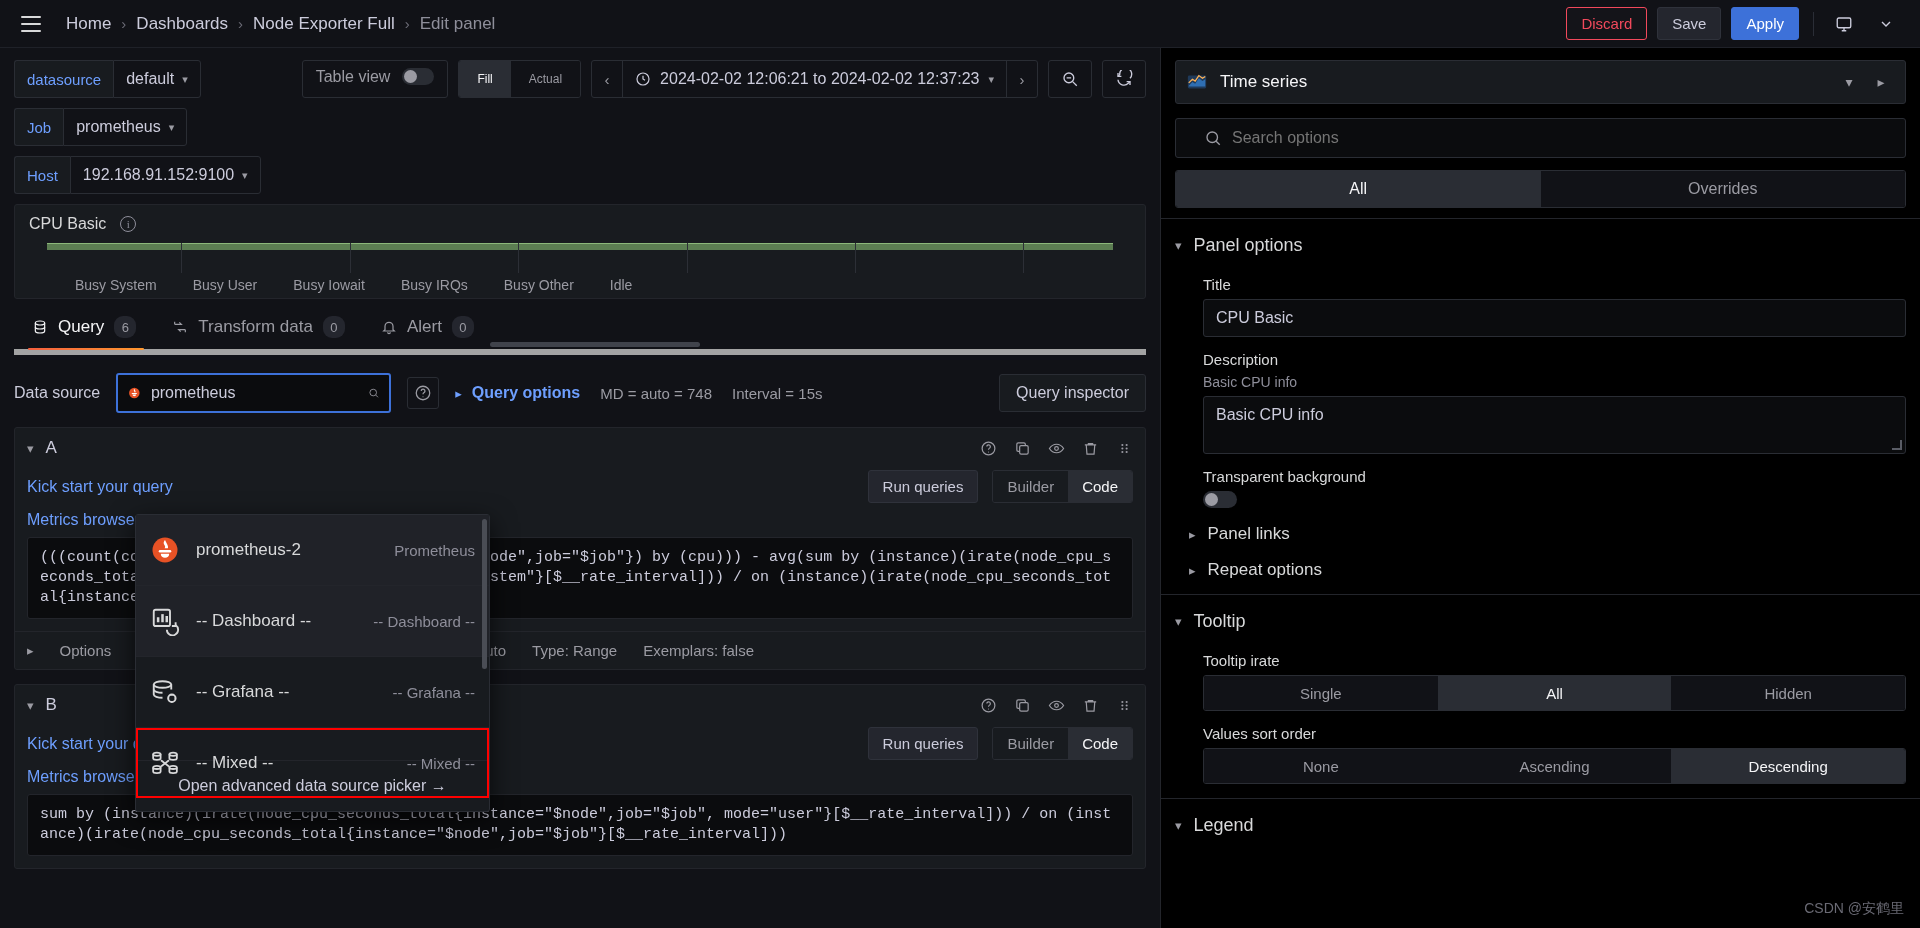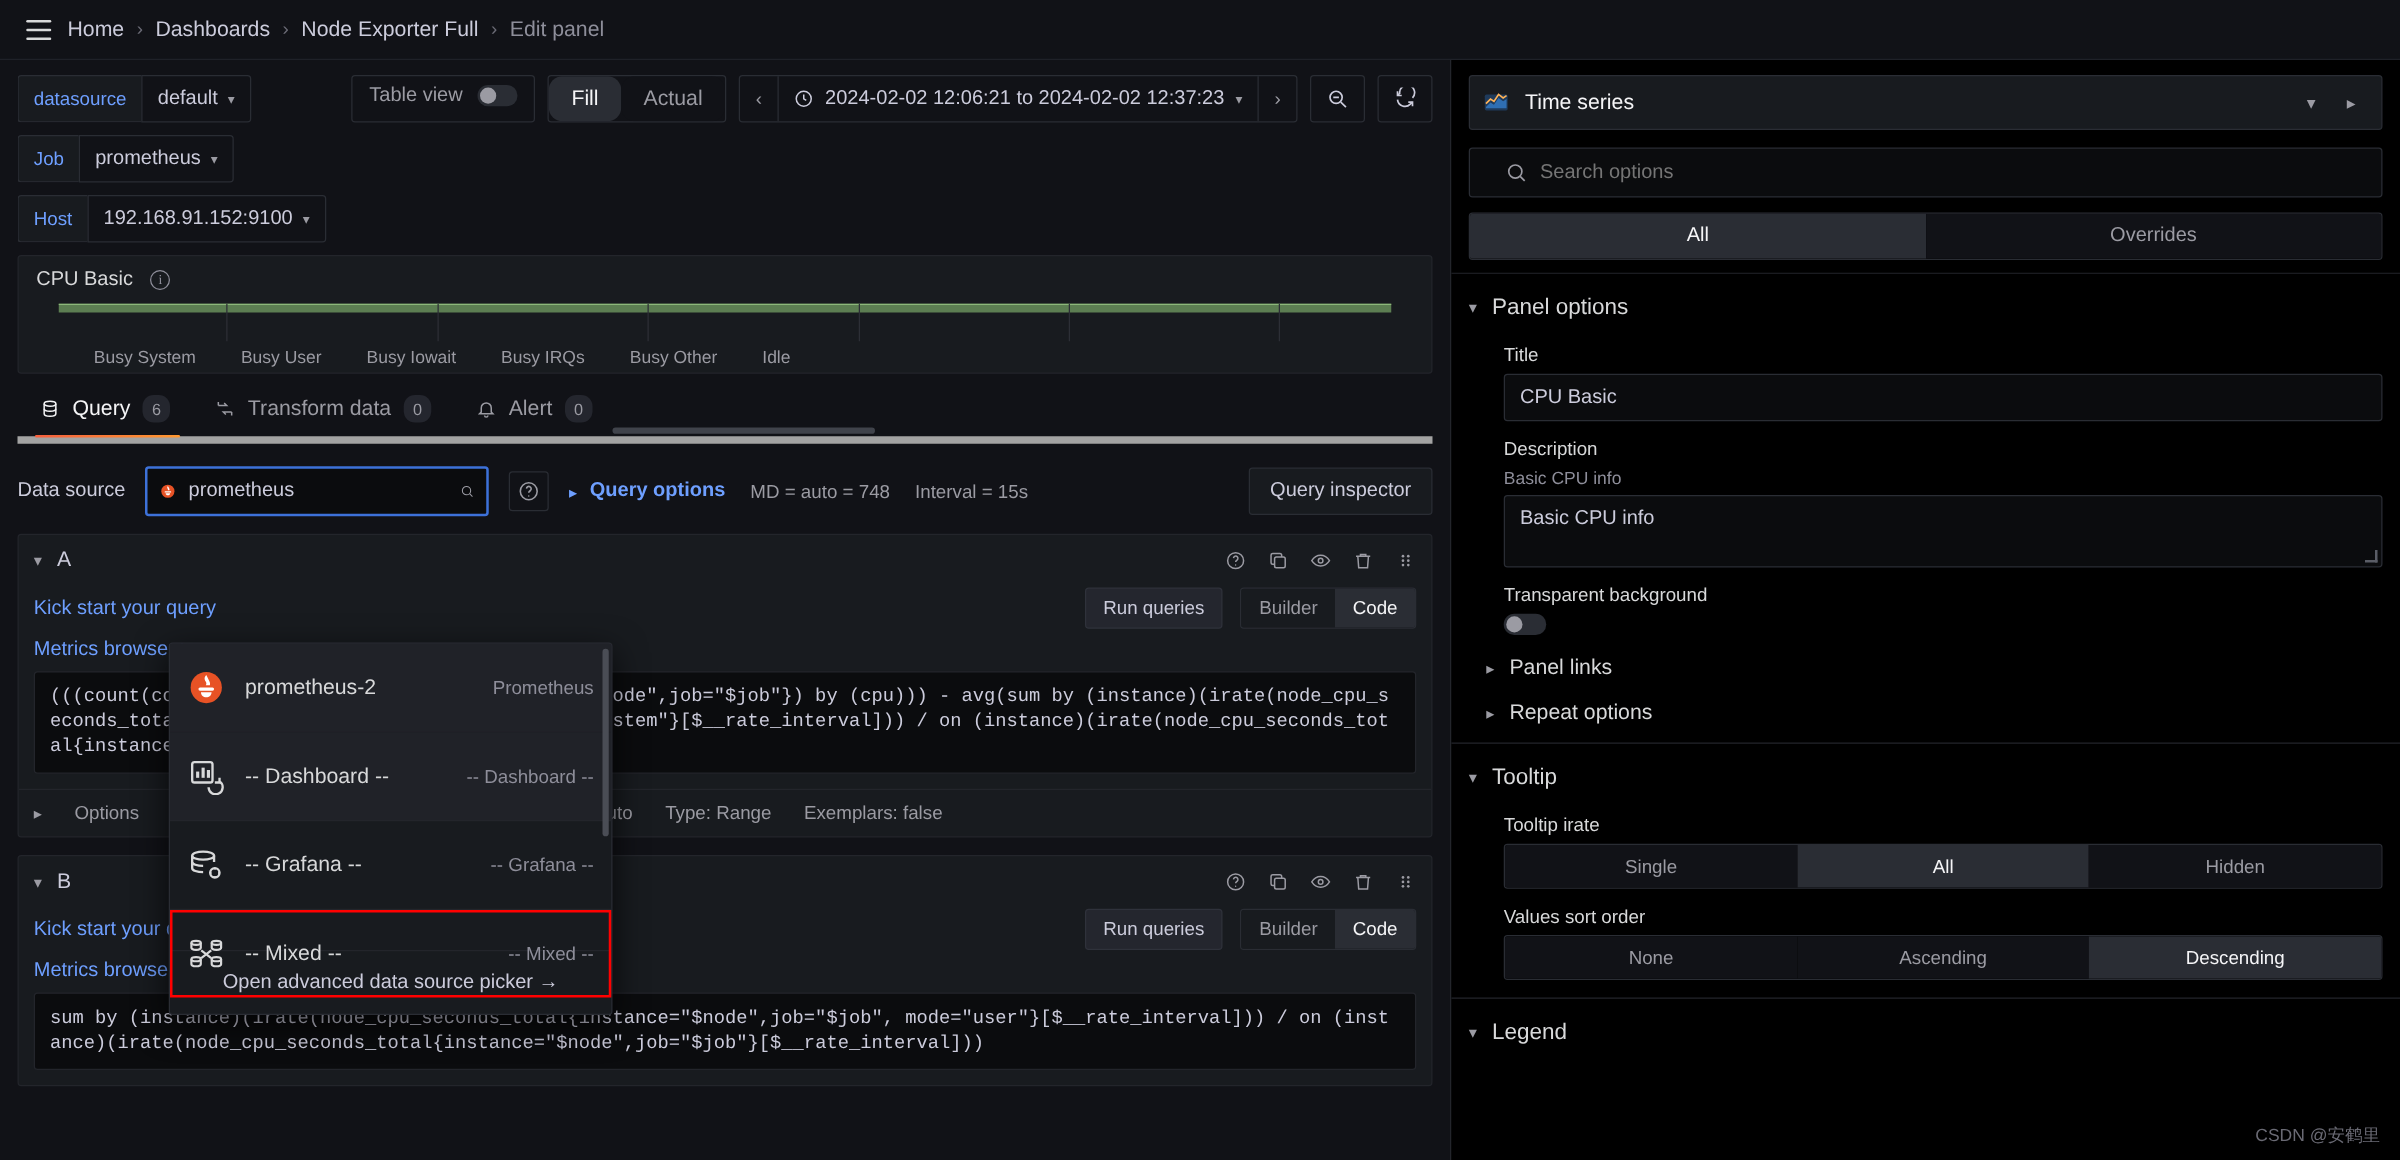--- a/index.html
+++ b/index.html
@@ -15,21 +15,21 @@
   
   .topnav {
     height: 48px; display: flex; align-items: center;
     padding: 0 18px 0 14px; background: #111217;
     border-bottom: 1px solid #1f2128;
     position: relative; z-index: 5;
   }
   .burger { width: 34px; height: 34px; display:flex; flex-direction:column;
     justify-content:center; align-items:center; gap:5px; cursor:pointer; }
   .burger span { display:block; width:20px; height:2px; background:#d8d9da; border-radius:1px; }
-  .crumbs { display:flex; align-items:center; margin-left: 6px; font-size: 17px; }
+  .crumbs { display:flex; align-items:center; margin-left: 18px; font-size: 17px; }
   .crumb { color:#ccccdc; text-decoration:none; white-space:nowrap; }
   .crumb.current { color:#8e8e9a; }
   .crumb-sep { color:#6b6b76; margin: 0 10px; font-size: 15px; }
   .topnav-right { margin-left:auto; display:flex; align-items:center; gap:10px; }
   .btn { font-family:inherit; font-size:15px; border-radius:3px; cursor:pointer;
          padding: 7px 14px; border:1px solid transparent; background:transparent; }
   .btn-discard { color:#f2495c; border-color:#f2495c; background:#141419; }
   .btn-save { color:#ccccdc; background:#24262e; border-color:#2f323b; }
   .btn-apply { color:#fff; background:#3d71d9; border-color:#3d71d9; font-weight:500; }
   .divider-v { width:1px; height:24px; background:#2a2d36; margin:0 4px; }
@@ -56,22 +56,22 @@
   .toolbar-right { position:absolute; top:12px; right:14px; display:flex; align-items:center; gap:10px; }
   .tableview {
     display:flex; align-items:flex-start; gap:12px; border:1px solid #2a2d34; border-radius:3px;
     padding:7px 13px; height:38px; font-size:16px; color:#9b9ba3; cursor:pointer;
   }
   .toggle { width:32px; height:17px; border-radius:9px; background:#2a2d34;
     position:relative; display:inline-block; }
   .toggle::after { content:''; position:absolute; left:2px; top:2px; width:13px; height:13px;
     border-radius:50%; background:#9b9ba3; }
   .segmented { display:flex; border:1px solid #2a2d34; border-radius:3px; overflow:hidden; height:38px; }
-  .seg { padding:16px 18px; display:flex; align-items:center; font-size:17px; color:#9b9ba3;
-         cursor:pointer; background:#111217;border-radius:11px; }
+  .seg { padding:16px 18px; display:flex; align-items:center; font-size:12px; color:#9b9ba3;
+         cursor:pointer; background:#111217; }
   .seg.active { background:#2a2d34; color:#f5f5f7; font-weight:500; }
   .timebar { display:flex; align-items:center; border:1px solid #2a2d34; border-radius:3px; height:38px; }
   .tb-btn { width:30px; height:100%; display:flex; align-items:center; justify-content:center;
             color:#9b9ba3; cursor:pointer; font-size:15px; }
   .tb-range { display:flex; align-items:center; gap:9px; padding:0 12px; font-size:16px; color:#ccccdc; cursor:pointer; }
   .tb-sep { width:1px; height:100%; background:#2a2d34; }
   .zoombtn, .refreshbtn { border:1px solid #2a2d34; border-radius:3px; width:44px; height:38px;
     display:flex; align-items:center; justify-content:center; color:#ccccdc; cursor:pointer; }
 
   
@@ -218,20 +218,37 @@
   </div>
   <div class="crumbs">
     <a class="crumb">Home</a>
     <span class="crumb-sep">›</span>
     <a class="crumb">Dashboards</a>
     <span class="crumb-sep">›</span>
     <a class="crumb">Node Exporter Full</a>
     <span class="crumb-sep">›</span>
     <span class="crumb current">Edit panel</span>
   </div>
+  <div class="topnav-right">
+    <button class="btn btn-discard">Discard</button>
+    <button class="btn btn-save">Save</button>
+    <button class="btn btn-apply">Apply</button>
+    <div class="divider-v"></div>
+    <div class="icon-btn">
+      <svg width="18" height="18" viewBox="0 0 24 24" fill="none" stroke="currentColor" stroke-width="1.8">
+        <rect x="3" y="4" width="18" height="13" rx="2"></rect>
+          <path d="M9 21h6M12 17v4"></path>
+      </svg>
+    </div>
+    <div class="icon-btn">
+      <svg width="16" height="16" viewBox="0 0 24 24" fill="none" stroke="currentColor" stroke-width="2">
+        <path d="M6 9l6 6 6-6"></path>
+      </svg>
+    </div>
+  </div>
 </div>
 
 <div class="body-split">
 
   <div class="left-col">
 
     <div class="varbar">
       <div class="varrow">
         <div class="var-label">datasource</div>
         <div class="var-value">

